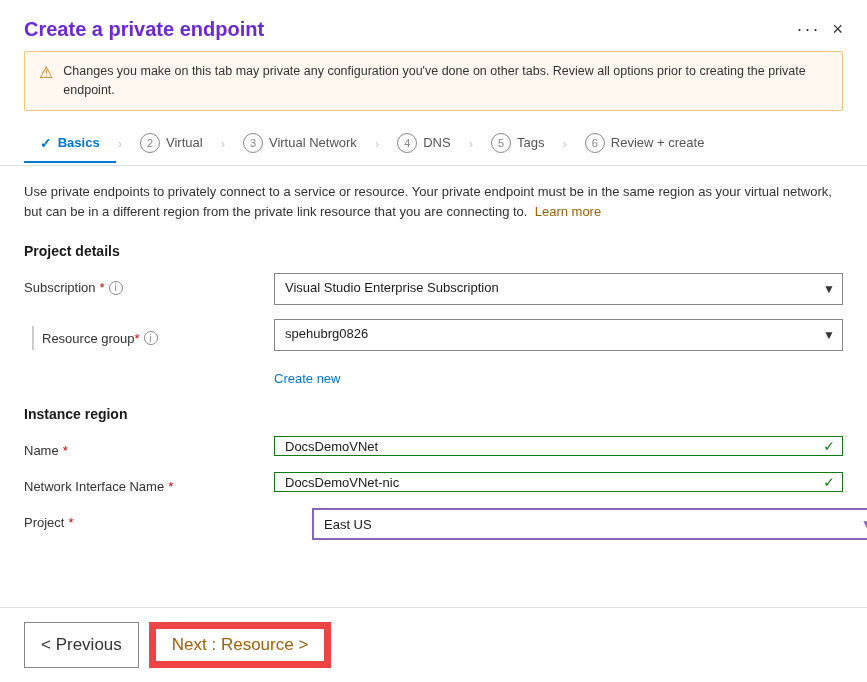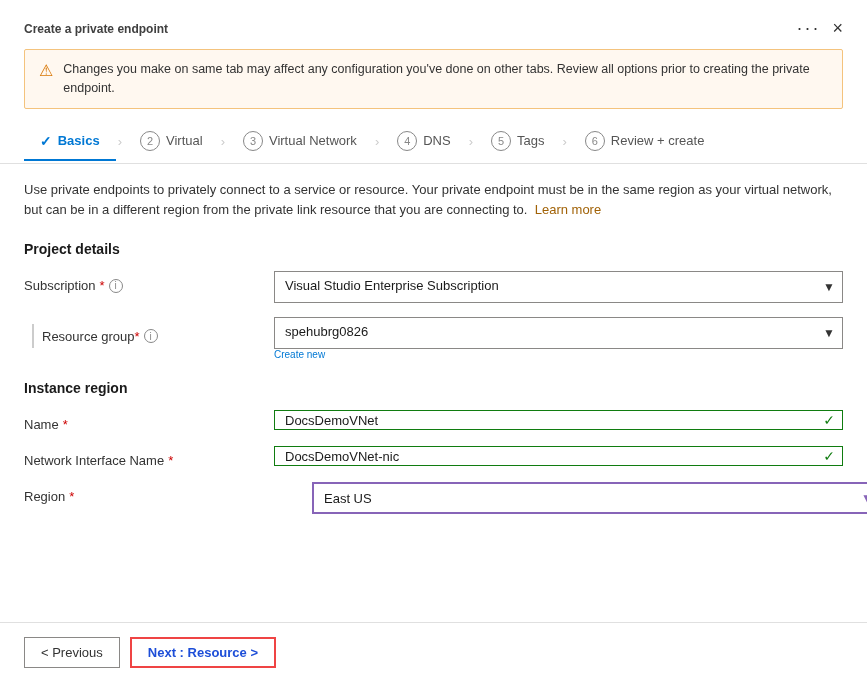--- a/index.html
+++ b/index.html
@@ -22,23 +22,23 @@
       position: relative;
     }
     .dialog-header {
       display: flex;
       align-items: center;
       justify-content: space-between;
       padding: 18px 24px 10px 24px;
       border-bottom: none;
     }
     .dialog-title {
-      font-size: 12px;
+      font-size: 20px;
       font-weight: 600;
-      color: #404040;
+      color: #6d28d9;
     }
     .dialog-header-actions {
       display: flex;
       align-items: center;
       gap: 12px;
     }
     .dots-icon {
       font-size: 18px;
       color: #333;
       cursor: pointer;
@@ -188,24 +188,24 @@
       right: 8px;
       top: 50%;
       transform: translateY(-50%);
       pointer-events: none;
       color: #333;
       font-size: 12px;
     }
     .create-new-link {
       color: #0078d4;
       text-decoration: none;
-      font-size: 10px;
+      font-size: 13px;
       cursor: pointer;
       display: block;
-      margin-top: 0;
+      margin-top: 20px;
     }
     .text-input-wrapper {
       position: relative;
       width: 100%;
     }
     .text-input {
       width: 100%;
       padding: 5px 30px 5px 10px;
       border: 1px solid #8a8886;
       background: #fff;
@@ -245,49 +245,49 @@
     }
     .footer {
       border-top: 1px solid #e0e0e0;
       padding: 14px 24px;
       display: flex;
       gap: 10px;
       background: #fff;
     }
     .btn {
       padding: 6px 16px;
-      font-size: 13px;
+      font-size: 17px;
       cursor: pointer;
       border: 1px solid #8a8886;
       background: #fff;
       color: #333;
     }
     .btn-primary {
       background: #fff;
-      border: 2px solid #ef4444;
-      color: #1d4ed8;
-      font-weight: 700;
+      border: 7px solid #ef4444;
+      color: #a16207;
+      font-weight: 400;
     }
   </style>
 </head>
 <body>
 
 <div class="dialog">
 
   <div class="dialog-header">
     <span class="dialog-title">Create a private endpoint</span>
     <div class="dialog-header-actions">
       <span class="dots-icon">···</span>
       <span class="close-icon">×</span>
     </div>
   </div>
 
   <div class="warning-banner">
     <span class="warning-icon">⚠</span>
-    <span class="warning-text">Changes you make on same tab may affect any configuration you've done on other tabs. Review all options prior to creating the private endpoint.</span>
+    <span class="warning-text">Changes you make on this tab may private any configuration you've done on other tabs. Review all options prior to creating the private endpoint.</span>
   </div>
 
   <div class="tabs-bar">
     <div class="tab active">
       <span class="tab-check">✓</span>
       <span>Basics</span>
     </div>
     <span class="tab-divider">›</span>
     <div class="tab">
       <span class="tab-circle">2</span>
@@ -384,21 +384,21 @@
         <div class="form-control-wrap">
           <div class="text-input-wrapper">
             <input type="text" class="text-input valid" value="DocsDemoVNet-nic" style="">
             <span class="check-icon-green">✓</span>
           </div>
         </div>
       </div>
 
       <div class="form-group">
         <div class="form-label">
-          <span>Region</span>
+          <span>Project</span>
           <span class="required-star"> *</span>
         </div>
         <div class="form-control-wrap">
           <div class="region-select-wrapper">
             <select>
               <option>East US</option>
             </select>
             <span class="select-arrow" style="color:#8764b8;">▼</span>
           </div>
         </div>

